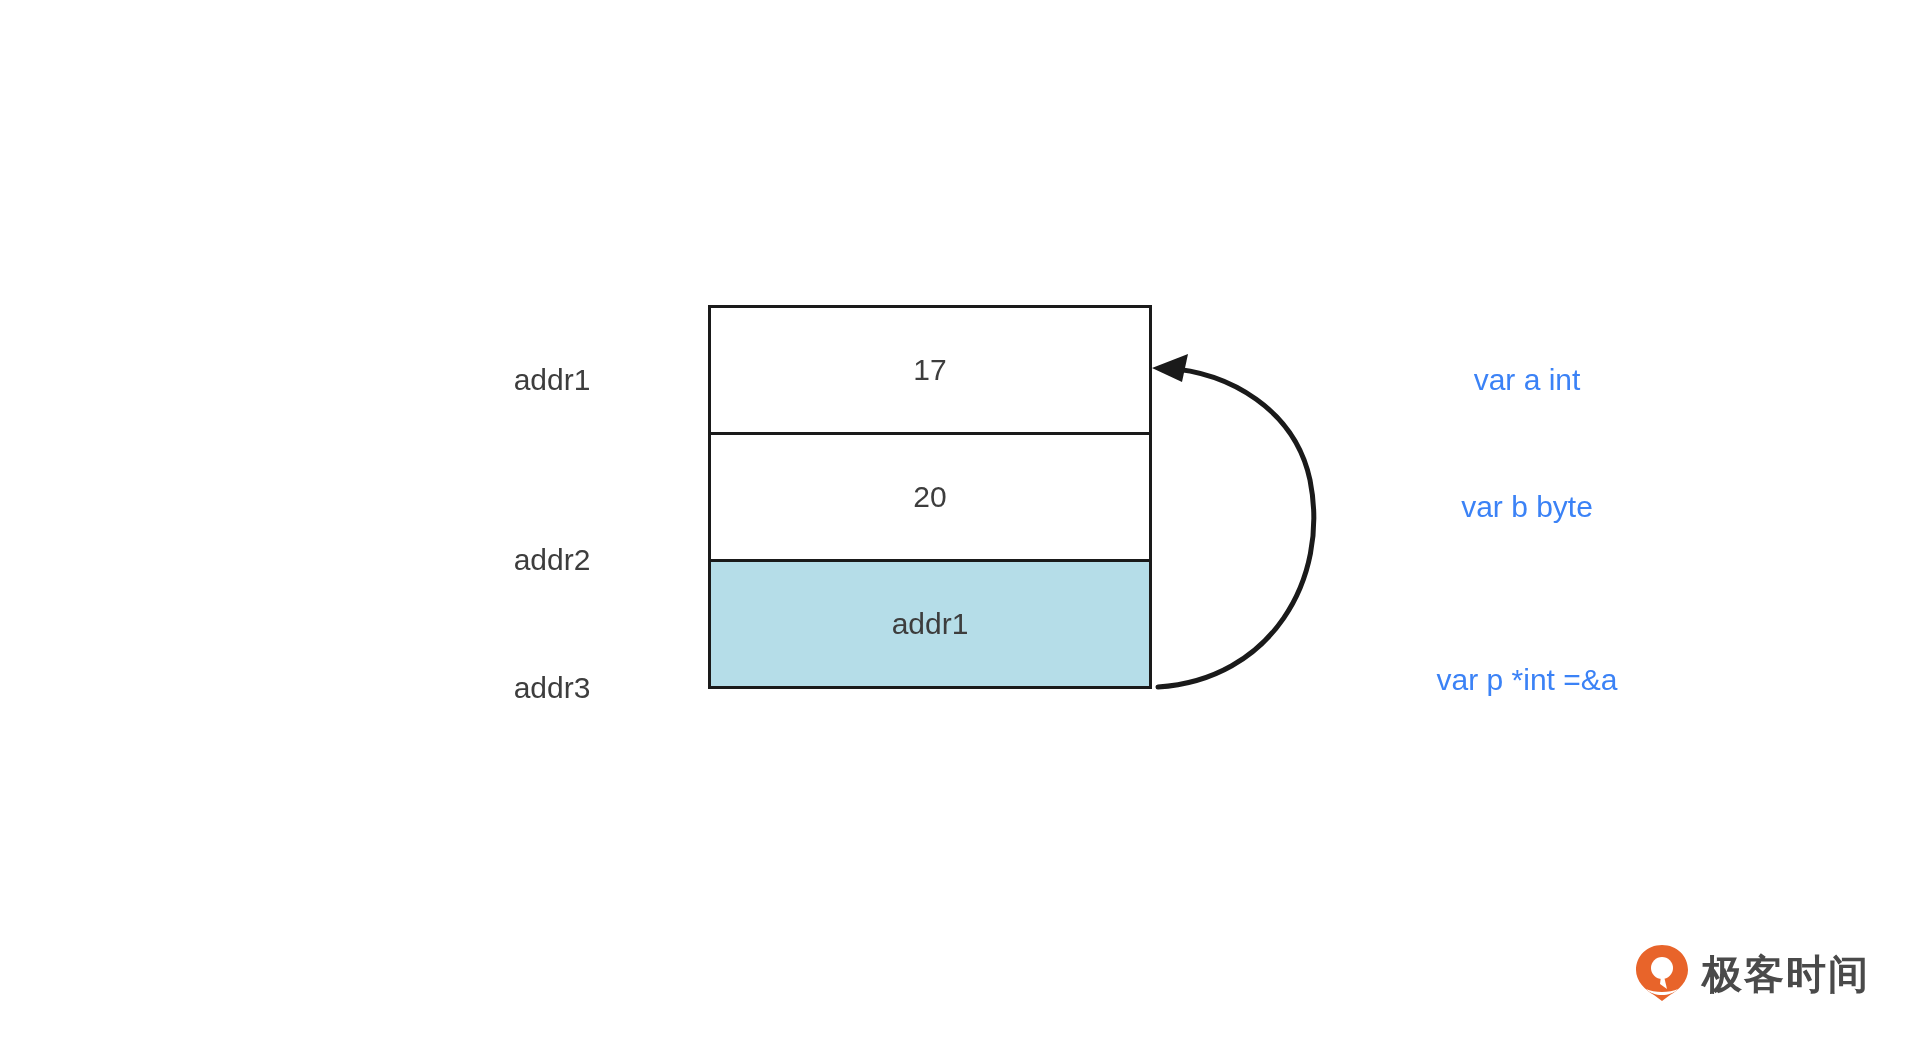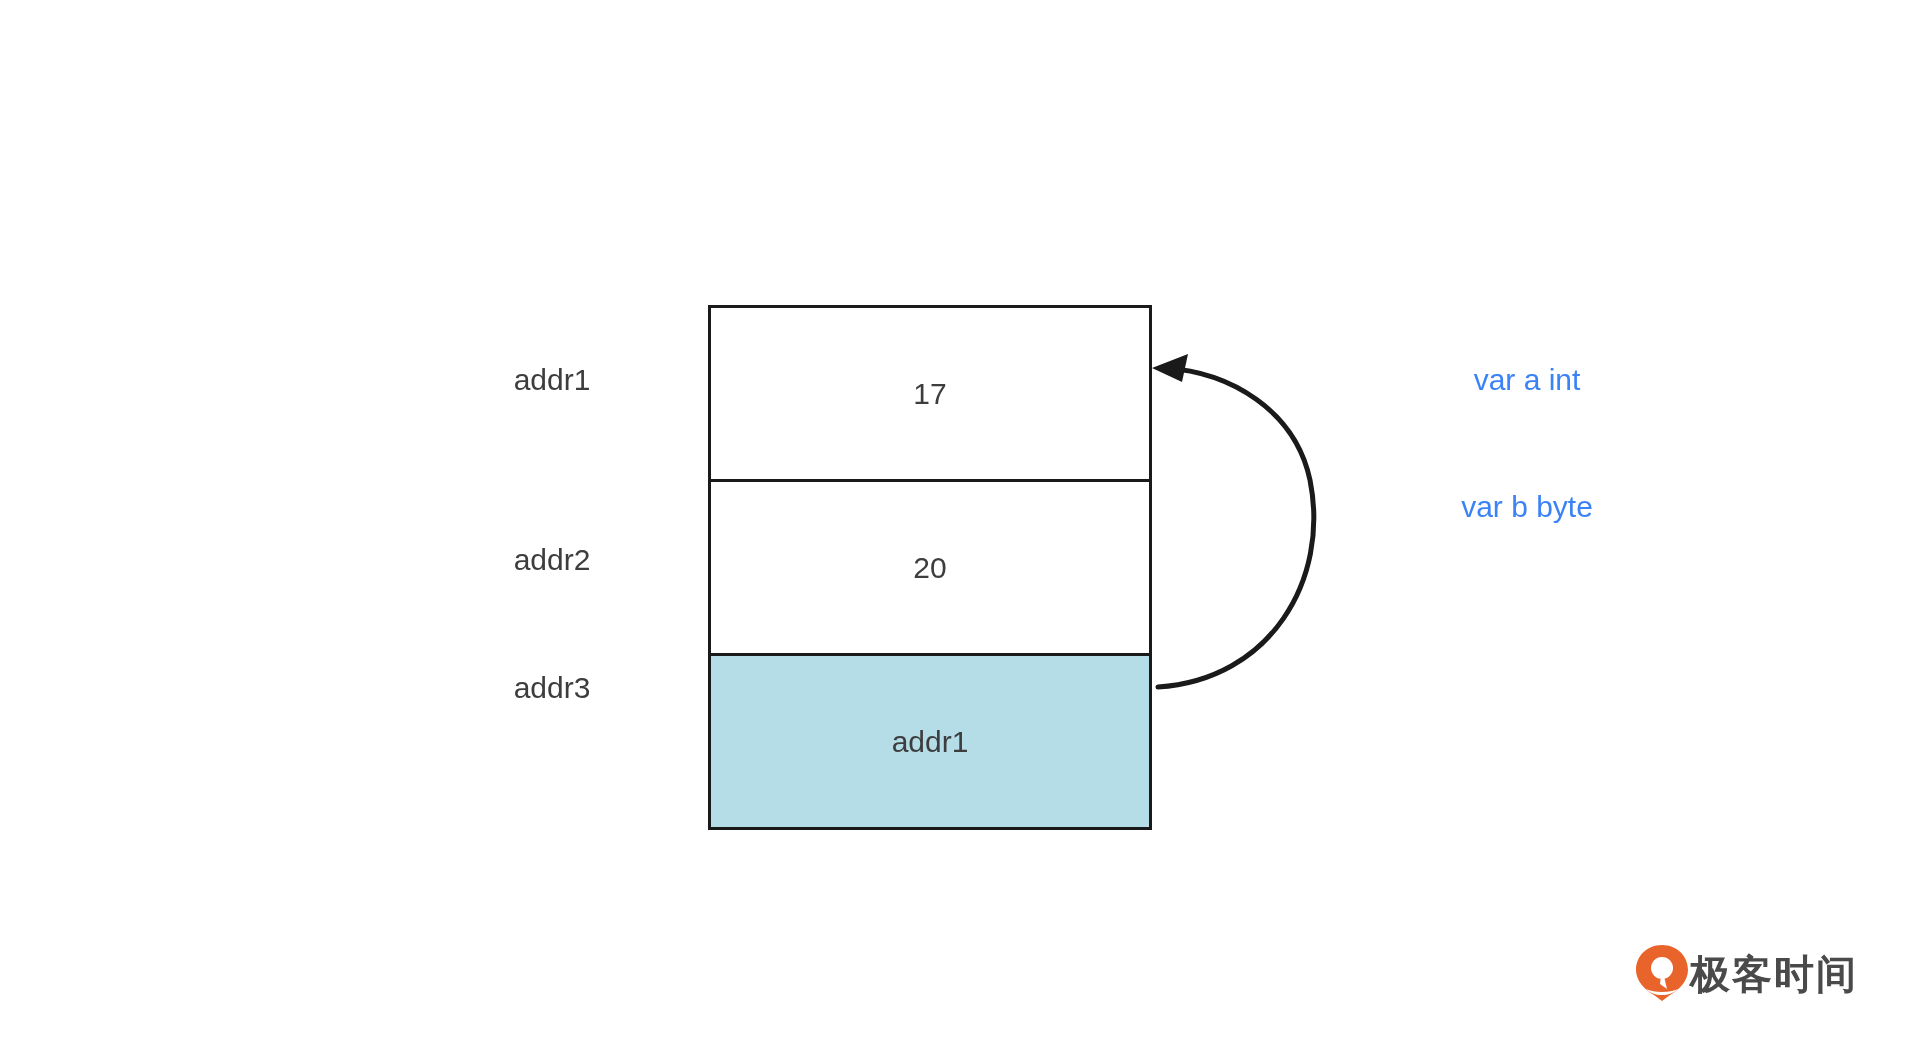--- a/index.html
+++ b/index.html
@@ -20,21 +20,21 @@
     position: absolute;
     inset: 0;
   }
 
   
   .memory-table {
     position: absolute;
     left: 708px;
     top: 305px;
     width: 444px;
-    height: 525px;
+    height: 384px;
     border: 3px solid #1a1a1a;
     box-sizing: border-box;
     display: flex;
     flex-direction: column;
   }
   .memory-cell {
     flex: 1 1 0;
     display: flex;
     align-items: center;
     justify-content: center;
@@ -89,20 +89,21 @@
     pointer-events: none;
   }
 
   
   .brand-logo {
     position: absolute;
     left: 1634px;
     top: 943px;
     display: flex;
     align-items: center;
+    gap: 12px;
   }
   .brand-mark {
     width: 56px;
     height: 62px;
     flex: 0 0 auto;
   }
   .brand-text {
     font-size: 40px;
     font-weight: bold;
     color: #4a4a4a;
@@ -125,20 +126,21 @@
     <div class="memory-cell highlight">addr1</div>
   </div>
 
   <svg id="pointer-arrow" viewBox="0 0 250 400">
     <path d="M 38 357 C 150 350, 210 250, 190 150 C 175 80, 110 42, 45 38" fill="none" stroke="#1a1a1a" stroke-width="5" stroke-linecap="round"></path>
     <polygon points="32,38 68,24 62,52" fill="#1a1a1a"></polygon>
   </svg>
 
   <div class="decl-label r1">var a int</div>
   <div class="decl-label r2">var b byte</div>
+  <div class="decl-label r3">var p *int =&amp;a</div>
 
   <div class="brand-logo">
     <svg class="brand-mark" viewBox="0 0 56 62">
       <path d="M28 2 C 13 2, 2 13, 2 27 C 2 38, 11 47, 20 52 L 28 58 L 36 52 C 45 47, 54 38, 54 27 C 54 13, 43 2, 28 2 Z" fill="#e8642a"></path>
       <circle cx="28" cy="25" r="11" fill="#ffffff"></circle>
       <path d="M28 25 L 33 46 L 26 41 Z" fill="#ffffff"></path>
       <path d="M12 46 C 20 54, 36 54, 44 46 C 36 50, 20 50, 12 46 Z" fill="#ffffff"></path>
     </svg>
     <div class="brand-text">极客时间</div>
   </div>

